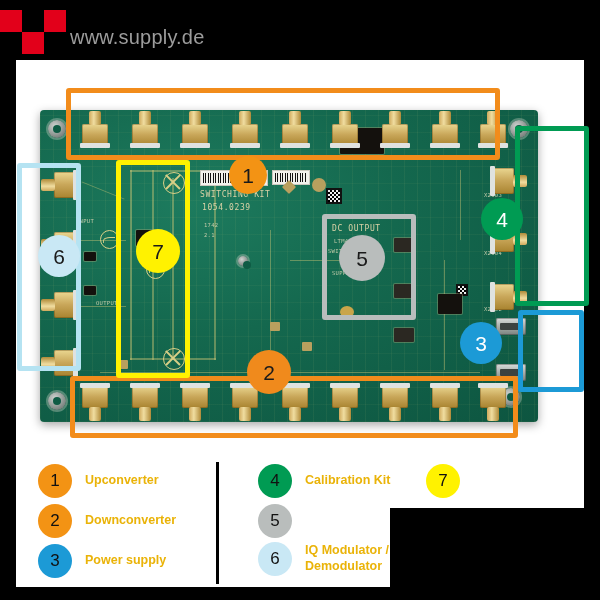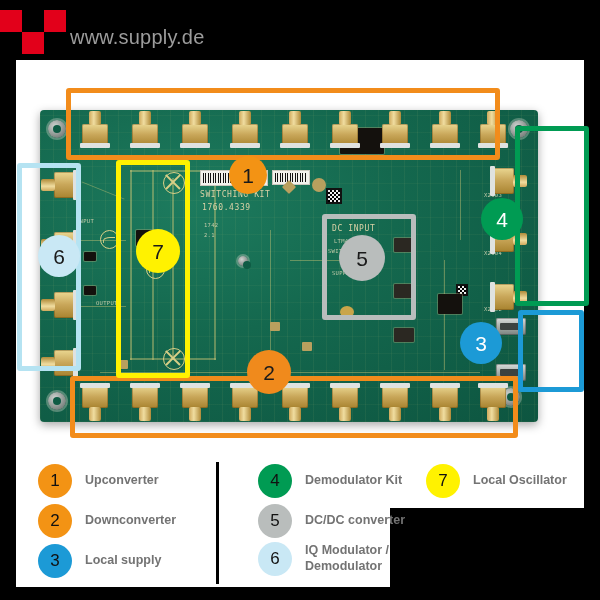--- a/index.html
+++ b/index.html
@@ -214,21 +214,21 @@
 
   .legend-item{
     position:absolute;display:flex;align-items:center;gap:13px;
   }
   .legend-badge{
     flex:0 0 auto;width:34px;height:34px;border-radius:50%;
     display:flex;align-items:center;justify-content:center;
     font-size:17px;color:#111;
   }
   .legend-label{
-    font-size:12.5px;font-weight:bold;color:#737373;line-height:1.25;
+    font-size:12.5px;font-weight:bold;color:#eab308;line-height:1.25;
     white-space:pre-line;
   }
   .legend-divider{
     position:absolute;width:3px;background:#000;
   }
 </style>
 </head>
 <body>
 
 <div id="brand-logo">
@@ -276,30 +276,30 @@
       <div class="wave"></div>
     </div>
 
   <div class="sticker" style="left:160px;top:60px;width:66px;height:14px;">
     <div class="bars"></div>
   </div>
   <div class="sticker" style="left:232px;top:60px;width:36px;height:13px;">
     <div class="bars"></div>
   </div>
   <div class="silk" style="left:160px;top:80px;">SWITCHING KIT</div>
-  <div class="silk" style="left:162px;top:93px;">1760.4339</div>
+  <div class="silk" style="left:162px;top:93px;">1054.0239</div>
   <div class="silk sm" style="left:164px;top:112px;">1742</div>
   <div class="silk sm" style="left:164px;top:122px;">2.1</div>
   <div class="silk sm" style="left:36px;top:108px;">INPUT</div>
   <div class="silk sm" style="left:56px;top:190px;">OUTPUT</div>
 
   <div class="qr" style="left:286px;top:78px;width:16px;height:16px;"></div>
   <div class="qr" style="left:416px;top:174px;width:12px;height:12px;"></div>
 
-  <div class="silk" style="left:292px;top:114px;font-size:8px;">DC INPUT</div>
+  <div class="silk" style="left:292px;top:114px;font-size:8px;">DC OUTPUT</div>
   <div class="silk sm" style="left:294px;top:128px;">LTM4644</div>
   <div class="silk sm" style="left:288px;top:138px;">SWITCHING</div>
   <div class="silk sm" style="left:292px;top:160px;">SUPPLY</div>
 
   <div class="silk sm" style="left:444px;top:82px;">X2003</div>
   <div class="silk sm" style="left:444px;top:140px;">X2004</div>
   <div class="silk sm" style="left:444px;top:196px;">X2002</div>
 
   <div class="chip" style="left:96px;top:120px;width:26px;height:16px;"></div>
   <div class="chip" style="left:44px;top:142px;width:12px;height:9px;"></div>
@@ -472,45 +472,43 @@
     <div class="legend-item" style="top:4px;">
       <div class="legend-badge" style="background:#F39314;">1</div>
       <div class="legend-label">Upconverter</div>
     </div>
     <div class="legend-item" style="top:44px;">
       <div class="legend-badge" style="background:#F39314;">2</div>
       <div class="legend-label">Downconverter</div>
     </div>
     <div class="legend-item" style="top:84px;">
       <div class="legend-badge" style="background:#1C9AD6;">3</div>
-      <div class="legend-label">Local supply</div>
+      <div class="legend-label">Power supply</div>
     </div>
   </div>
 
   <div class="legend-divider" style="left:200px;top:2px;height:122px;"></div>
 
   <div class="legend-col" id="legend-col-2">
     <div class="legend-item" style="top:4px;">
       <div class="legend-badge" style="background:#009B53;">4</div>
-      <div class="legend-label">Demodulator Kit</div>
+      <div class="legend-label">Calibration Kit</div>
     </div>
     <div class="legend-item" style="top:44px;">
       <div class="legend-badge" style="background:#B9BDBC;">5</div>
-      <div class="legend-label">DC/DC converter</div>
     </div>
     <div class="legend-item" style="top:82px;">
       <div class="legend-badge" style="background:#C9E8F5;">6</div>
       <div class="legend-label">IQ Modulator /
 Demodulator</div>
     </div>
   </div>
 
   <div class="legend-col" id="legend-col-3">
     <div class="legend-item" style="top:4px;">
       <div class="legend-badge" style="background:#FFF200;">7</div>
-      <div class="legend-label">Local Oscillator</div>
     </div>
   </div>
 </div>
 
 <div id="panel-notch-a"></div>
 <div id="panel-notch-b"></div>
 <div id="panel-notch-c"></div>
 
 </body></html>

